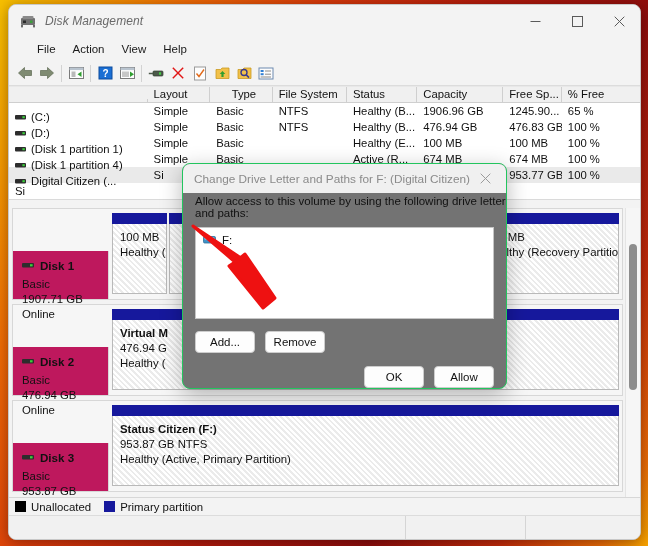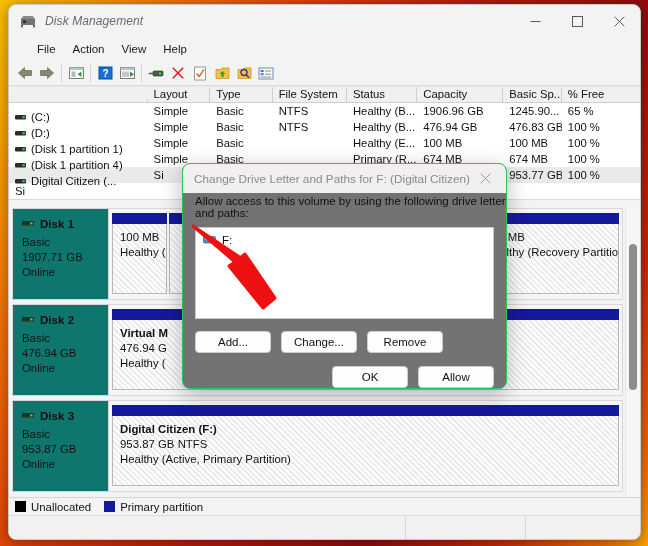--- a/index.html
+++ b/index.html
@@ -95,21 +95,21 @@
     font-size: 11.3px; color: #111;
     padding-left: 6px;
     overflow: hidden; white-space: nowrap;
     display: flex; align-items: center;
   }
   .vol-icon { flex: none; margin-right: 5px; }
 
   
   .c-vol  { width: 142px; margin-top: 12px; }
   .c-lay  { width: 64px; }
-  .c-typ  { width: 64px; }
+  .c-typ  { width: 64px; text-align: center; }
   .c-fs   { width: 76px; }
   .c-sta  { width: 72px; }
   .c-cap  { width: 88px; }
   .c-free { width: 60px; }
   .c-pct  { width: 80px; border-right: none; }
 
   
   #splitter {
     height: 9px; flex: none; background: #f3f3f3;
     border-top: 1px solid #dadada;
@@ -128,21 +128,22 @@
     display: flex;
     border: 1px solid #d7d7d7;
     background: #f6f6f6;
     margin-bottom: 4px;
     height: 92px;
   }
   .disk-info {
     width: 96px; flex: none;
     border-right: 1px solid #d7d7d7;
     padding: 8px 0 0 9px;
-    background: #0f766e;
+    background: #be185d;
+    margin-top: 42px;
   }
   .disk-title { display: flex; align-items: center; margin-bottom: 5px; }
   .disk-title span {
     font-size: 11.6px; font-weight: bold; color: #111; margin-left: 6px;
   }
   .disk-meta { font-size: 11.4px; color: #111; line-height: 15px; }
 
   .disk-parts { flex: 1 1 auto; display: flex; padding: 4px 3px 5px 3px; gap: 2px; }
   .part { display: flex; flex-direction: column; position: relative; }
   .part-bar { height: 11px; background: #16189c; flex: none; }
@@ -246,21 +247,21 @@
     display: flex; gap: 10px;
     margin: 12px 0 0 12px;
   }
   #dlg-btnrow2 {
     display: flex; gap: 10px;
     margin: 13px 12px 0 0;
     justify-content: flex-end;
     padding-left: 19px;
   }
   .dbtn {
-    width: 76px; height: 22px;
+    width: 60px; height: 22px;
     background: #fdfdfd;
     border: 1px solid #cdcdcd;
     border-radius: 4px;
     font-size: 11.5px; color: #111;
     display: flex; align-items: center; justify-content: center;
     font-family: "Liberation Sans", sans-serif;
   }
 
   
   #arrow-annotation {
@@ -393,21 +394,21 @@
   </div>
 
   <div id="volume-pane">
     <div id="vol-header">
         <div class="vh c-vol">Volume</div>
         <div class="vh c-lay">Layout</div>
         <div class="vh c-typ">Type</div>
         <div class="vh c-fs">File System</div>
         <div class="vh c-sta">Status</div>
         <div class="vh c-cap">Capacity</div>
-        <div class="vh c-free">Basic Sp...</div>
+        <div class="vh c-free">Free Sp...</div>
         <div class="vh c-pct">% Free</div>
       </div>
     <div id="vol-body">
         <div class="vr">
           <div class="vc c-vol">
             <svg class="vol-icon" width="11" height="7" viewBox="0 0 11 7">
               <rect x="0" y="1" width="11" height="4.4" rx="1" fill="#2d2d2d"></rect>
               <rect x="7.4" y="2.2" width="2.4" height="2" fill="#3ad23a"></rect>
             </svg>
             <span> (C:)</span>
@@ -505,21 +506,21 @@
           <div class="vc c-lay">
             <span>Simple</span>
           </div>
           <div class="vc c-typ">
             <span>Basic</span>
           </div>
           <div class="vc c-fs">
             <span></span>
           </div>
           <div class="vc c-sta">
-            <span>Primary (R...</span>
+            <span>Active (R...</span>
           </div>
           <div class="vc c-cap">
             <span>674 MB</span>
           </div>
           <div class="vc c-free">
             <span>674 MB</span>
           </div>
           <div class="vc c-pct">
             <span>100 %</span>
           </div>
@@ -658,21 +659,21 @@
               <span>Disk 3</span>
             </div>
             <div class="disk-meta">Basic</div>
             <div class="disk-meta">953.87 GB</div>
             <div class="disk-meta">Online</div>
           </div>
           <div class="disk-parts">
             <div class="part" style="flex: 100 0 0px;">
               <div class="part-bar"></div>
               <div class="part-body">
-                <div class="part-line b">Digital Citizen  (F:)</div>
+                <div class="part-line b">Status Citizen  (F:)</div>
                 <div class="part-line">953.87 GB NTFS</div>
                 <div class="part-line">Healthy (Active, Primary Partition)</div>
               </div>
             </div>
           </div>
         </div>
       </div>
     <div id="disk-vscroll">
       <div id="disk-vthumb"></div>
     </div>
@@ -709,21 +710,20 @@
         <svg width="13" height="10" viewBox="0 0 13 10">
           <rect x="0.5" y="1.5" width="12" height="6.5" rx="1.2" fill="#3f93c8" stroke="#2b6f9b" stroke-width=".8"></rect>
           <rect x="1.6" y="2.6" width="9.8" height="2" rx=".6" fill="#9fd2ef"></rect>
         </svg>
         <span>F:</span>
       </div>
     </div>
 
     <div id="dlg-btnrow1">
       <div class="dbtn">Add...</div>
-      <div class="dbtn">Change...</div>
       <div class="dbtn">Remove</div>
     </div>
 
     <div id="dlg-btnrow2">
       <div class="dbtn">OK</div>
       <div class="dbtn">Allow</div>
     </div>
   </div>
 
   <svg id="arrow-annotation" viewBox="0 0 110 92">

